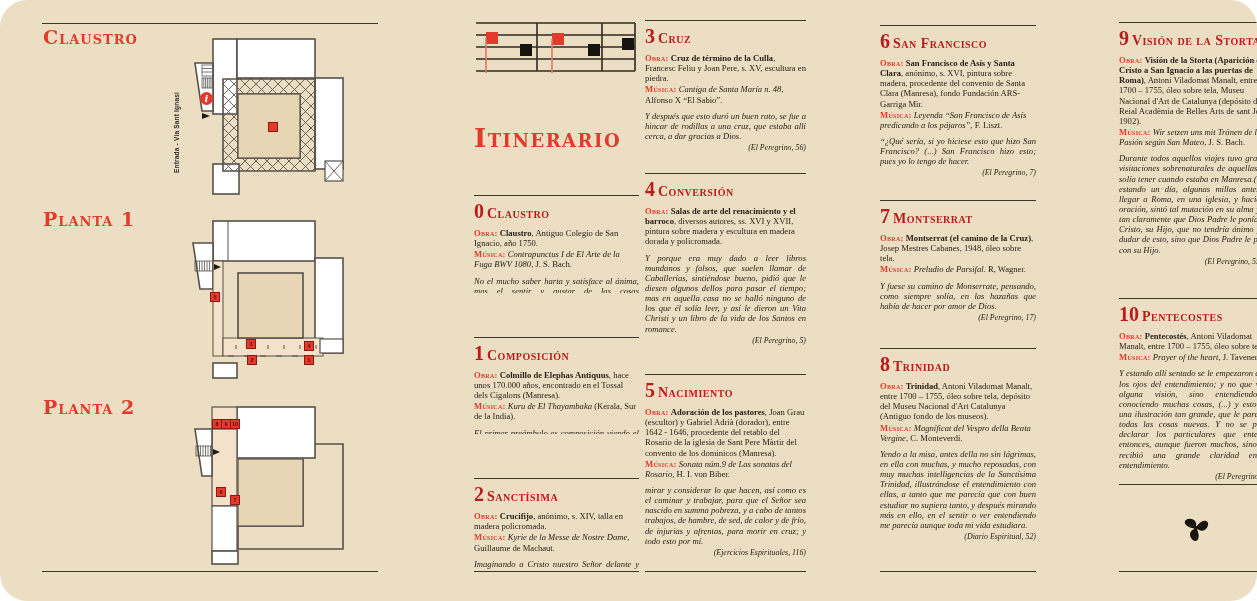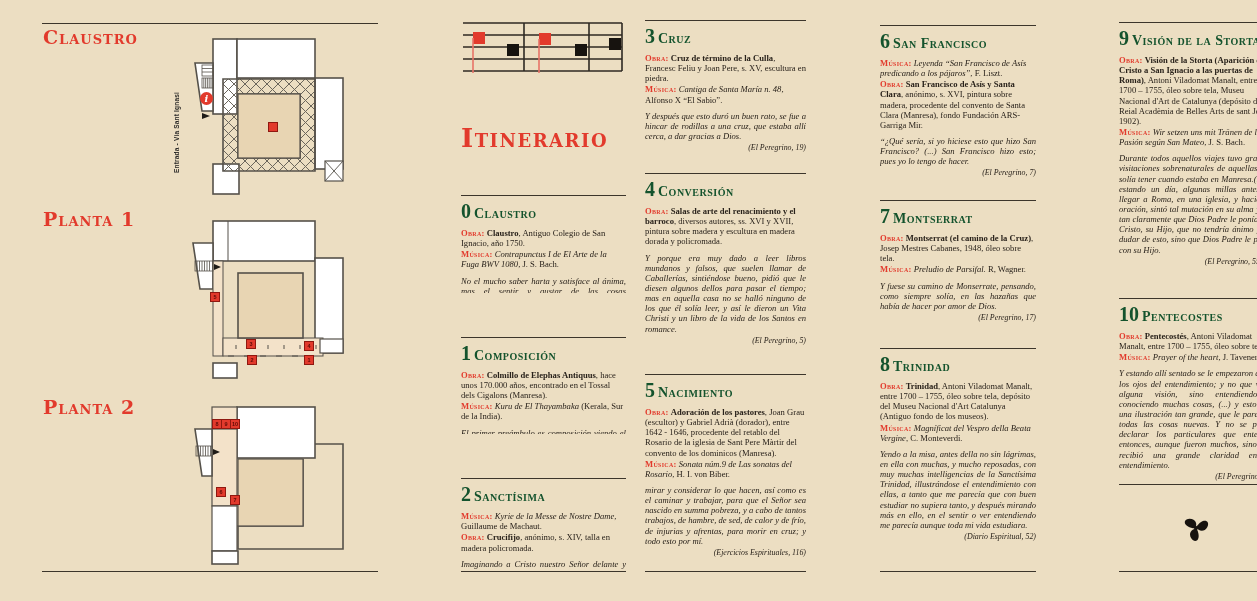--- a/index.html
+++ b/index.html
@@ -1,24 +1,24 @@
 <!DOCTYPE html>
 <html><head>
 <meta charset="utf-8">
 <style>
   html,body{margin:0;padding:0;}
   #page{position:relative;width:1257px;height:601px;background:#ecdec2;overflow:hidden;
-        font-family:"Liberation Serif",serif;color:#29221b;}
+        font-family:"Liberation Serif",serif;color:#29221b;border-radius:27px;}
   .col{position:absolute;display:flex;flex-direction:column;box-sizing:border-box;}
   .rule-b{border-bottom:1.6px solid #3c352b;}
   .rule-t{border-top:1.6px solid #3c352b;}
   .sec{box-sizing:border-box;padding-top:5px;overflow:hidden;}
   .sec.rt{border-top:1.6px solid #3c352b;}
   .grow{flex:1 1 auto;}
-  .sec-h{margin:0 0 5px 0;color:#14532d;}
+  .sec-h{margin:0 0 5px 0;color:#b91c1c;}
   .sec-num{font-size:20px;font-weight:bold;line-height:1;}
   .sec-name{font-size:14px;font-weight:bold;font-variant:small-caps;letter-spacing:.5px;margin-left:3px;}
   .entry{margin:0 0 1px 0;font-size:8.6px;line-height:1.18;}
   .lbl{color:#e23a2c;font-weight:bold;font-variant:small-caps;letter-spacing:.3px;margin-right:2px;}
   .work{font-weight:bold;}
   .quote{margin:6px 0 0 0;font-size:8.6px;line-height:1.18;font-style:italic;text-align:justify;}
   .cite{margin:2px 0 0 0;font-size:7.9px;font-style:italic;text-align:right;}
   .big-title{color:#e23a2c;font-family:"DejaVu Serif",serif;font-variant:small-caps;
              font-size:26px;letter-spacing:1.5px;line-height:1;margin:6px 0 0 0;}
   .plan-title{color:#e23a2c;font-family:"DejaVu Serif",serif;font-variant:small-caps;font-weight:bold;
@@ -129,21 +129,21 @@
     <div class="marker" style="left:262px;top:317px;">4</div>
     <div class="marker" style="left:205px;top:331px;">2</div>
     <div class="marker" style="left:262px;top:331px;">1</div>
     <div class="marker" style="left:170px;top:395px;">8</div>
     <div class="marker" style="left:179px;top:395px;">9</div>
     <div class="marker" style="left:188px;top:395px;">10</div>
     <div class="marker" style="left:174px;top:463px;">6</div>
     <div class="marker" style="left:188px;top:471px;">7</div>
   </div>
 
-  <div class="col rule-b" style="left:461px;top:13px;width:165px;height:559px;gap:44px;">
+  <div class="col rule-b" style="left:474px;top:13px;width:165px;height:559px;gap:44px;">
     <div class="staff-wrap">
       <svg width="163" height="62" viewBox="0 0 163 62">
         <g stroke="#2f2a23" stroke-width="1.3">
           <path d="M2,10 H161 M2,22 H161 M2,34 H161 M2,46 H161 M2,58 H161"></path>
           <path d="M63,10 V58 M128,10 V58 M161,10 V58" stroke-width="1.6"></path>
         </g>
         <g fill="#e23a2c">
           <rect x="12" y="19" width="12" height="12"></rect>
           <rect x="78" y="20" width="12" height="12"></rect>
           <path d="M12,25 v35 M78,26 v34" stroke="#e87368" stroke-width="1.6" fill="none"></path>
@@ -170,34 +170,34 @@
     <section class="sec rt" style="height:149px;">
       <h3 class="sec-h"><span class="sec-num">1</span><span class="sec-name">Composición</span></h3>
       <p class="entry"><span class="lbl">Obra:</span><span class="work">Colmillo de Elephas Antiquus</span><span>, hace unos 170.000 años, encontrado en el Tossal dels Cigalons (Manresa).</span></p>
       <p class="entry"><span class="lbl">Música:</span><i>Kuru de El Thayambaka</i><span> (Kerala, Sur de la India).</span></p>
       <p class="quote">El primer preámbulo es composición viendo el lugar.</p>
       <p class="cite">(Ejercicios Espirituales, 47)</p>
     </section>
 
     <section class="sec rt grow">
       <h3 class="sec-h"><span class="sec-num">2</span><span class="sec-name">Sanctísima</span></h3>
+      <p class="entry"><span class="lbl">Obra:</span><span class="work">Crucifijo</span><span>, anónimo, s. XIV, talla en madera policromada.</span></p>
       <p class="entry"><span class="lbl">Música:</span><i>Kyrie de la Messe de Nostre Dame</i><span>, Guillaume de Machaut.</span></p>
-      <p class="entry"><span class="lbl">Obra:</span><span class="work">Crucifijo</span><span>, anónimo, s. XIV, talla en madera policromada.</span></p>
       <p class="quote">Imaginando a Cristo nuestro Señor delante y puesto en cruz, hacer un coloquio: cómo de Criador es venido a hacerse hombre, y de vida eterna a muerte temporal, y así a morir por mis pecados.</p>
       <p class="cite">(Ejercicios Espirituales, 53)</p>
     </section>
   </div>
 
   <div class="col rule-b" style="left:645px;top:20px;width:161px;height:552px;">
     <section class="sec rt" style="height:153px;">
       <h3 class="sec-h"><span class="sec-num">3</span><span class="sec-name">Cruz</span></h3>
       <p class="entry"><span class="lbl">Obra:</span><span class="work">Cruz de término de la Culla</span><span>, Francesc Feliu y Joan Pere, s. XV, escultura en piedra.</span></p>
       <p class="entry"><span class="lbl">Música:</span><i>Cantiga de Santa María n. 48</i><span>, Alfonso X “El Sabio”.</span></p>
       <p class="quote">Y después que esto duró un buen rato, se fue a hincar de rodillas a una cruz, que estaba allí cerca, a dar gracias a Dios.</p>
-      <p class="cite">(El Peregrino, 19)</p>
+      <p class="cite">(El Peregrino, 56)</p>
     </section>
 
     <section class="sec rt" style="height:201px;">
       <h3 class="sec-h"><span class="sec-num">4</span><span class="sec-name">Conversión</span></h3>
       <p class="entry"><span class="lbl">Obra:</span><span class="work">Salas de arte del renacimiento y el barroco</span><span>, diversos autores, ss. XVI y XVII, pintura sobre madera y escultura en madera dorada y policromada.</span></p>
       <p class="quote">Y porque era muy dado a leer libros mundanos y falsos, que suelen llamar de Caballerías, sintiéndose bueno, pidió que le diesen algunos dellos para pasar el tiempo; mas en aquella casa no se halló ninguno de los que él solía leer, y así le dieron un Vita Christi y un libro de la vida de los Santos en romance.</p>
       <p class="cite">(El Peregrino, 5)</p>
     </section>
 
     <section class="sec rt grow">
@@ -205,22 +205,22 @@
       <p class="entry"><span class="lbl">Obra:</span><span class="work">Adoración de los pastores</span><span>, Joan Grau (escultor) y Gabriel Adrià (dorador), entre 1642 - 1646, procedente del retablo del Rosario de la iglesia de Sant Pere Màrtir del convento de los dominicos (Manresa).</span></p>
       <p class="entry"><span class="lbl">Música:</span><i>Sonata núm.9 de Las sonatas del Rosario</i><span>, H. I. von Biber.</span></p>
       <p class="quote">mirar y considerar lo que hacen, así como es el caminar y trabajar, para que el Señor sea nascido en summa pobreza, y a cabo de tantos trabajos, de hambre, de sed, de calor y de frío, de injurias y afrentas, para morir en cruz; y todo esto por mí.</p>
       <p class="cite">(Ejercicios Espirituales, 116)</p>
     </section>
   </div>
 
   <div class="col rule-b" style="left:880px;top:25px;width:156px;height:547px;">
     <section class="sec rt" style="height:175px;">
       <h3 class="sec-h"><span class="sec-num">6</span><span class="sec-name">San Francisco</span></h3>
+      <p class="entry"><span class="lbl">Obra:</span><span class="work">San Francisco de Asís y Santa Clara</span><span>, anónimo, s. XVI, pintura sobre madera, procedente del convento de Santa Clara (Manresa), fondo Fundación ARS-Garriga Mir.</span></p>
       <p class="entry"><span class="lbl">Música:</span><i>Leyenda “San Francisco de Asís predicando a los pájaros”</i><span>, F. Liszt.</span></p>
-      <p class="entry"><span class="lbl">Obra:</span><span class="work">San Francisco de Asís y Santa Clara</span><span>, anónimo, s. XVI, pintura sobre madera, procedente del convento de Santa Clara (Manresa), fondo Fundación ARS-Garriga Mir.</span></p>
       <p class="quote">“¿Qué sería, si yo hiciese esto que hizo San Francisco? (...) San Francisco hizo esto; pues yo lo tengo de hacer.</p>
       <p class="cite">(El Peregrino, 7)</p>
     </section>
 
     <section class="sec rt" style="height:148px;">
       <h3 class="sec-h"><span class="sec-num">7</span><span class="sec-name">Montserrat</span></h3>
       <p class="entry"><span class="lbl">Obra:</span><span class="work">Montserrat (el camino de la Cruz)</span><span>, Josep Mestres Cabanes, 1948, óleo sobre tela.</span></p>
       <p class="entry"><span class="lbl">Música:</span><i>Preludio de Parsifal</i><span>. R, Wagner.</span></p>
       <p class="quote">Y fuese su camino de Monserrate, pensando, como siempre solía, en las hazañas que había de hacer por amor de Dios.</p>
       <p class="cite">(El Peregrino, 17)</p>

